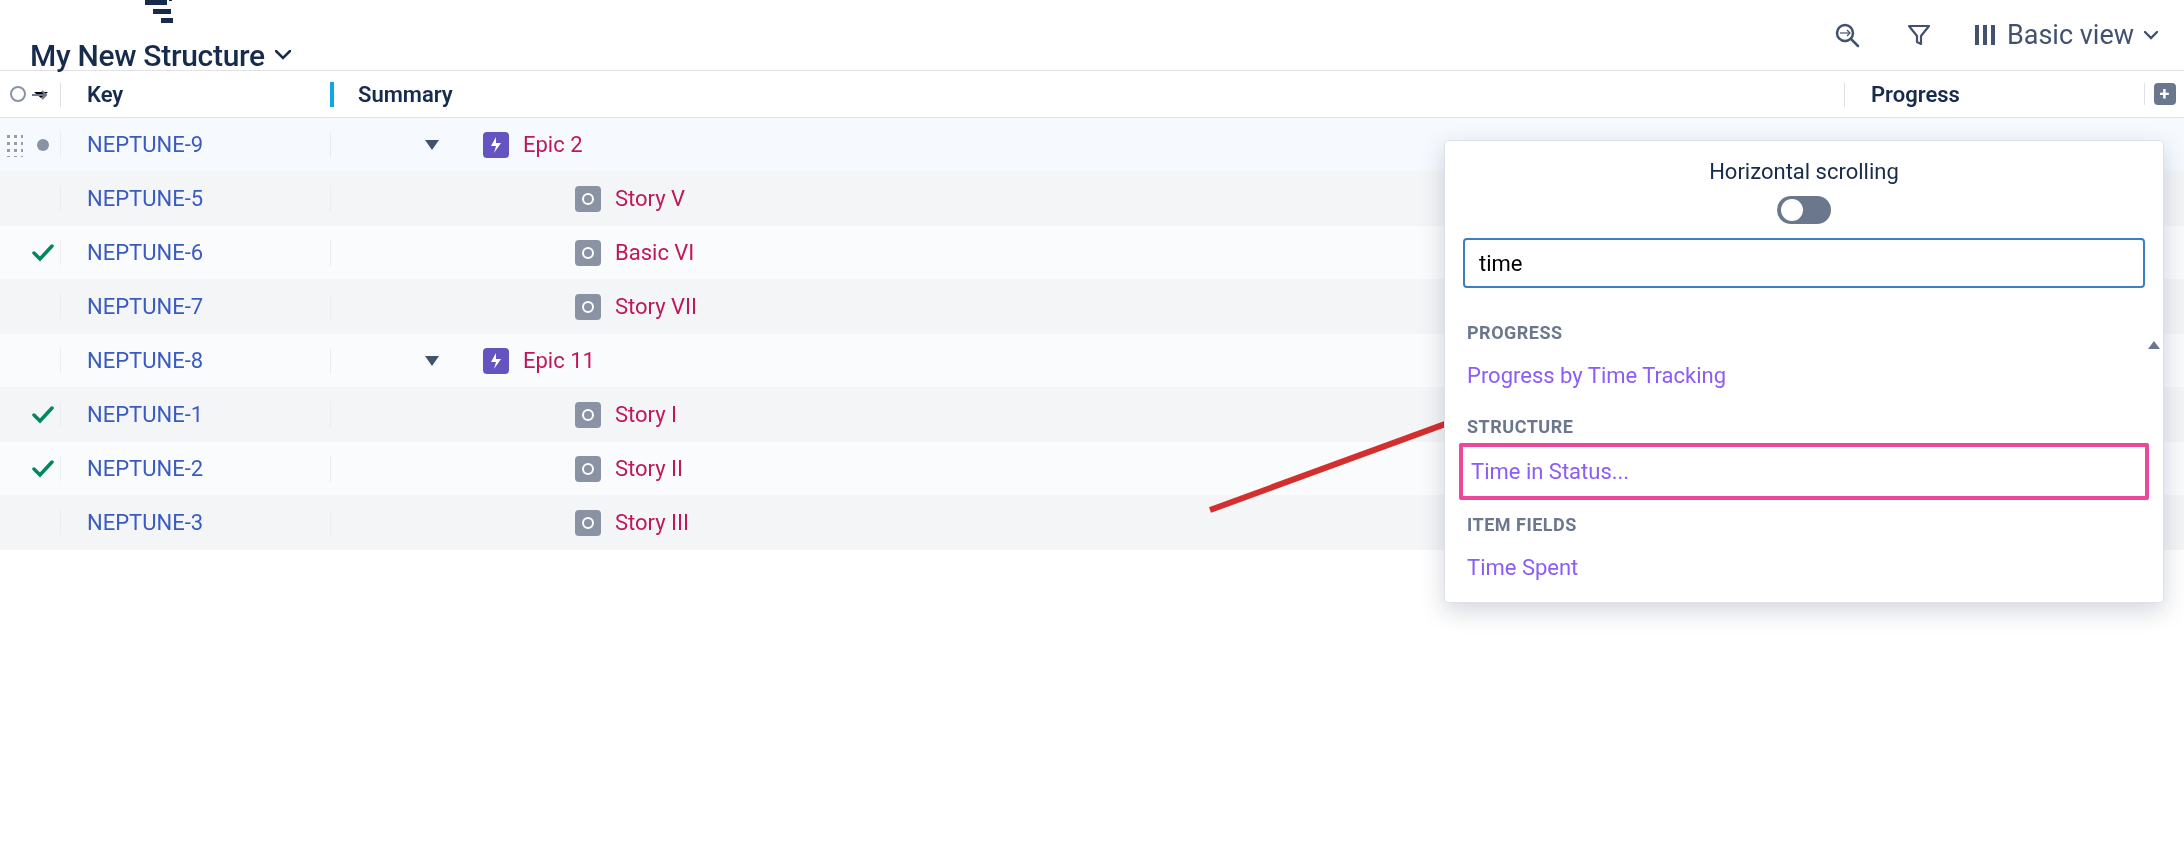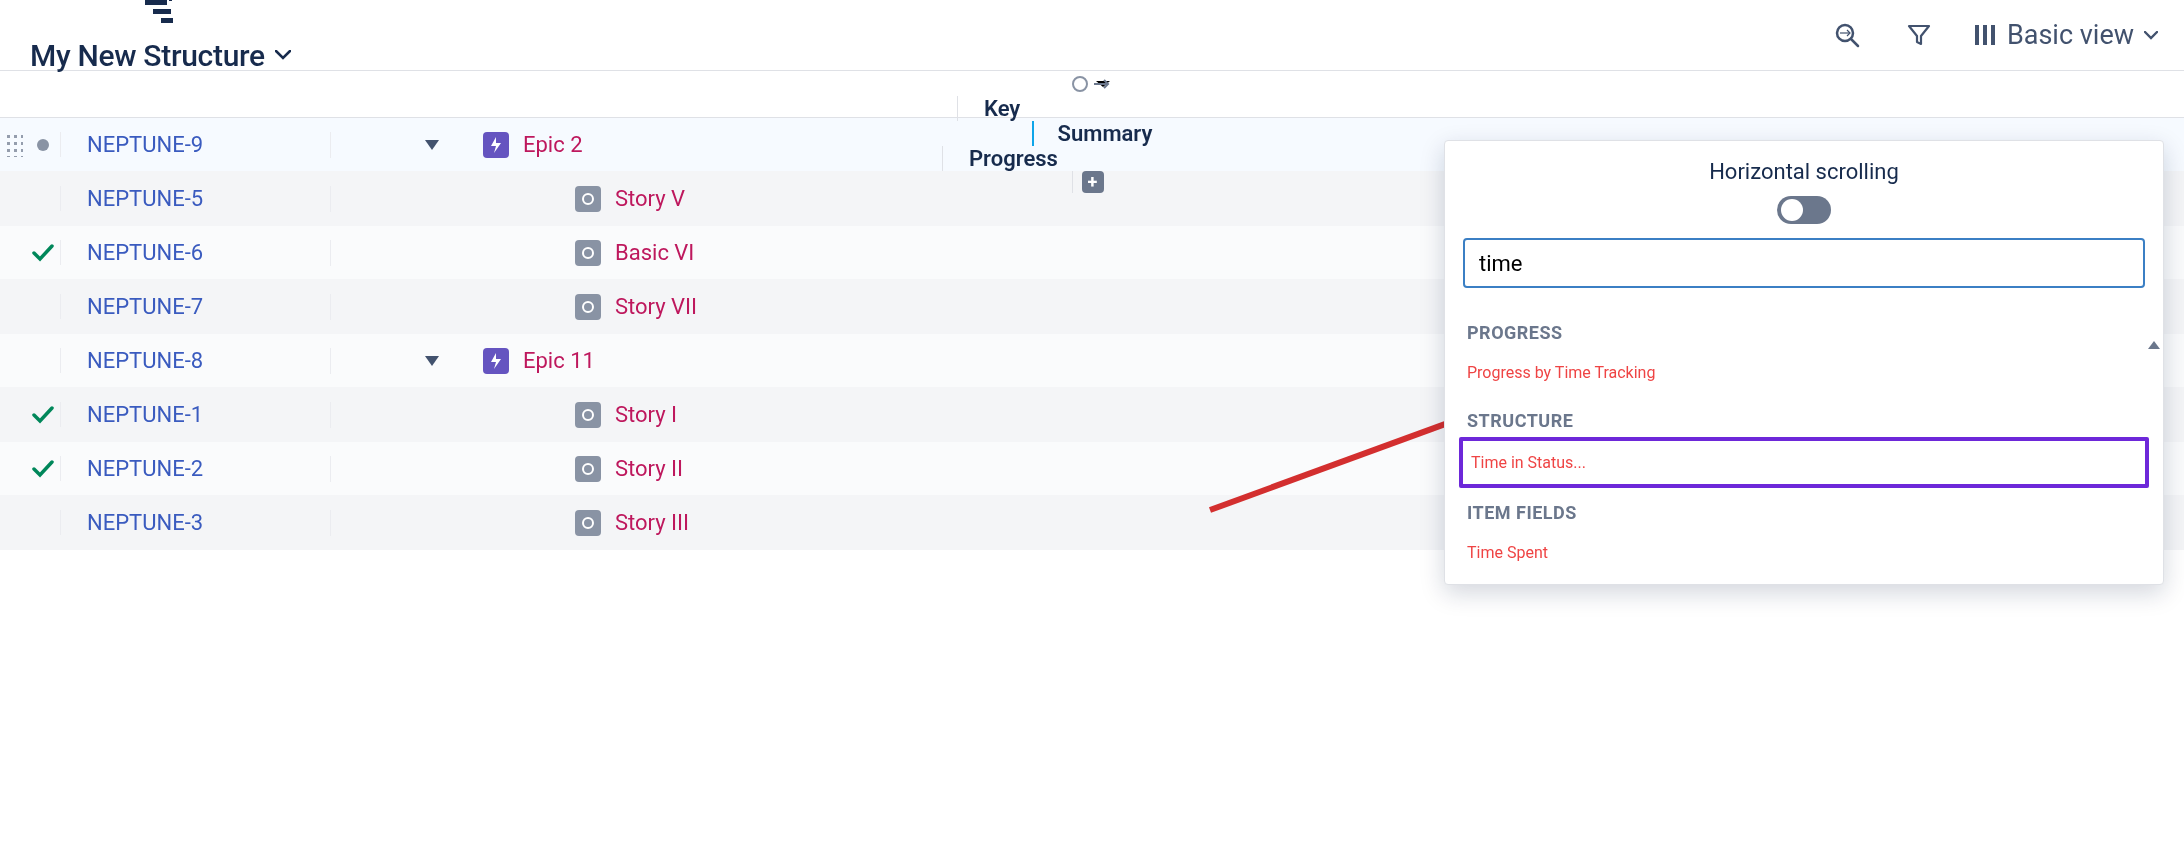--- a/index.html
+++ b/index.html
@@ -49,29 +49,28 @@
   
   .colheader {
     display: flex;
     align-items: center;
     border-top: 1px solid #DFE1E6;
     border-bottom: 1px solid #DFE1E6;
     height: 48px;
     font-weight: 600;
     font-size: 22px;
     color: #172B4D;
-    flex-direction: column;
   }
   .colheader .gutter { width: 60px; display:flex; align-items:center; justify-content:center; gap:6px; }
   .colheader .gut-circle {
     width: 16px; height: 16px; border: 2px solid #8993A4; border-radius: 50%;
   }
   .colheader .gut-arrow { color:#6B778C; }
   .col-key   { width: 270px; padding-left: 26px; border-left: 1px solid #DFE1E6; }
-  .col-summary { flex: 1; padding-left: 24px; border-left: 2px solid #0ea5e9; }
+  .col-summary { flex: 1; padding-left: 24px; border-left: 4px solid #0ea5e9; }
   .col-progress { width: 300px; padding-left: 26px; border-left: 1px solid #DFE1E6; }
   .col-add {
     width: 40px; display:flex; align-items:center; justify-content:center;
     cursor:pointer; border-left: 1px solid #DFE1E6;
   }
   .add-col-icon {
     width: 22px; height: 22px; border-radius: 4px; background:#6B778C;
     color:#fff; display:flex; align-items:center; justify-content:center;
     font-size: 18px; font-weight: 700; line-height: 1;
   }
@@ -172,28 +171,28 @@
   }
   .group-label {
     padding: 14px 22px 6px;
     font-size: 18px;
     font-weight: 700;
     letter-spacing: .5px;
     color:#6B778C;
   }
   .option-item {
     padding: 14px 22px;
-    font-size: 16px;
-    color:#ef4444;
+    font-size: 22px;
+    color:#8b5cf6;
     cursor:pointer;
   }
   .option-item.highlighted {
     margin: 0 14px;
     padding: 12px 8px;
-    border: 4px solid #6d28d9;
+    border: 4px solid #ec4899;
     border-radius: 2px;
   }
 
   
   .popover-scrollbar {
     position:absolute; right:2px; top:200px; width:14px; height:220px;
     display:flex; flex-direction:column; align-items:center;
   }
   .popover-scrollbar .up-tri {
     width:0; height:0; border-left:6px solid transparent;

